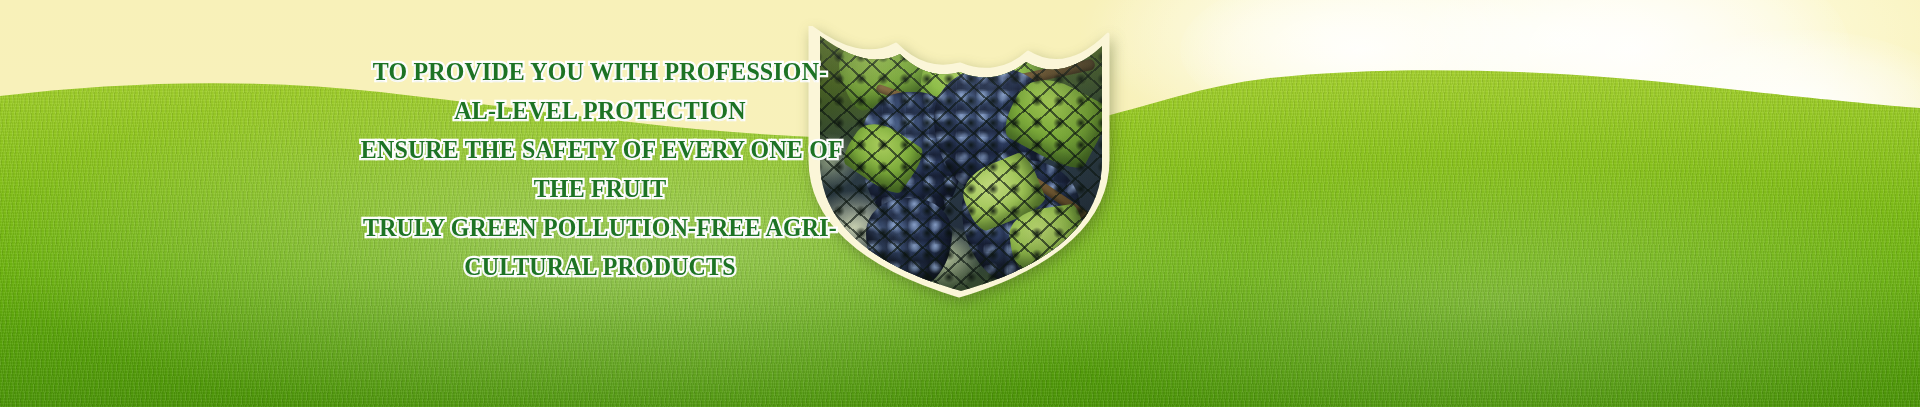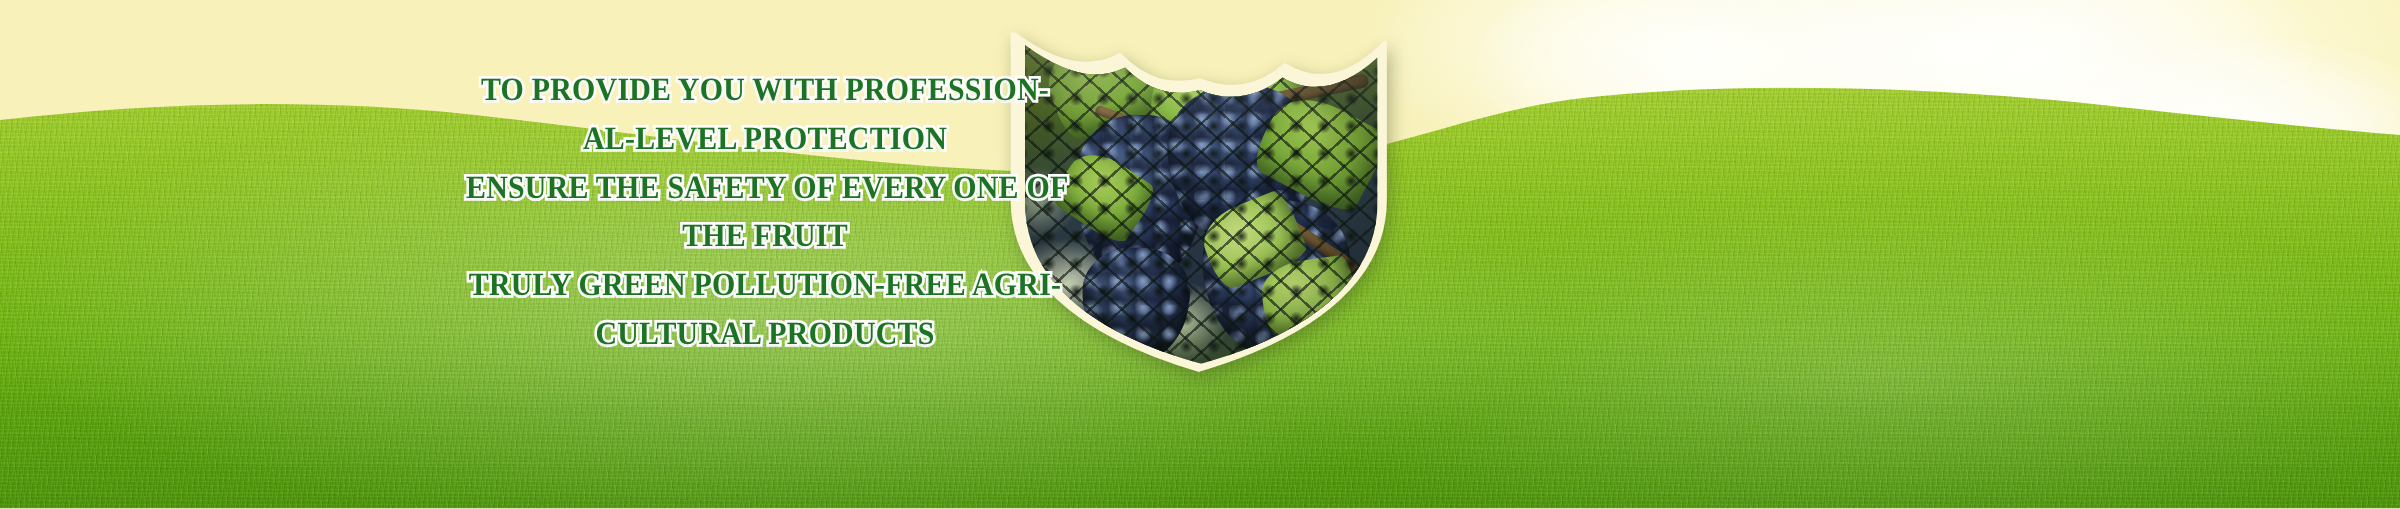--- a/index.html
+++ b/index.html
@@ -74,21 +74,21 @@
       radial-gradient(ellipse 700px 200px at 1500px 300px,
         rgba(255,255,255,0.18) 0%, rgba(255,255,255,0) 70%),
       linear-gradient(180deg,
         #b6da3c 0%, #a8d331 14%, #96ca23 30%,
         #82c018 48%, #6eb50f 66%, #5aa40a 82%, #4c9608 100%);
   }
 
   
   .headline {
     position: absolute;
-    left: 352px;
+    left: 340px;
     top: 52px;
     width: 520px;
     text-align: center;
     line-height: 39px;
     z-index: 6;
   }
   .headline .line {
     display: block;
     font-size: 26px;
     font-weight: 700;

